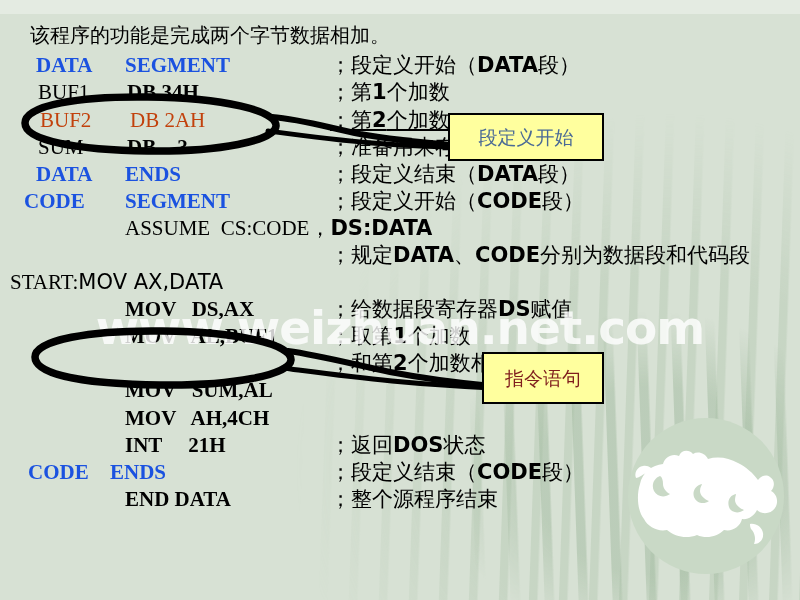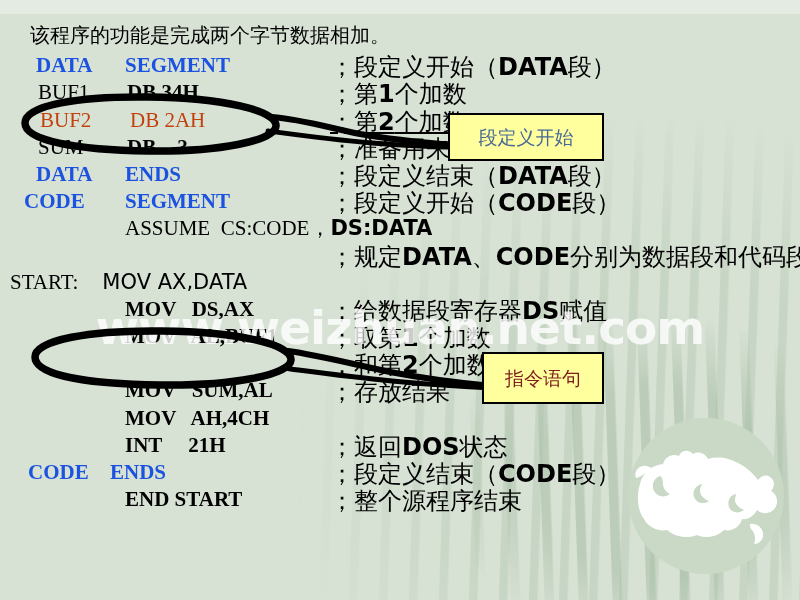--- a/index.html
+++ b/index.html
@@ -103,21 +103,21 @@
     line-height: 1;
     color: #000000;
   }
   .mnem { font-weight: bold; }
   .blue { color: #1b52e0; font-weight: bold; }
   .red  { color: #c2410c; font-weight: normal; }
 
   .cmt {
     position: absolute;
     white-space: pre;
-    font-size: 24px;
+    font-size: 21px;
     line-height: 1;
     color: #000000;
     font-family: "DejaVu Sans", "Liberation Sans", sans-serif;
   }
   .cmt b { font-weight: bold; }
 
   .title-line {
     position: absolute;
     left: 30px; top: 22px;
     font-family: "DejaVu Sans", "Liberation Sans", sans-serif;
@@ -208,43 +208,42 @@
     <div class="cmt" style="left:330px; top:164px;"><span>；段定义结束（</span><b>DATA</b><span>段）</span></div>
 
     <div class="line blue" style="left:24px; top:191px;">CODE</div>
     <div class="line blue" style="left:125px; top:191px;">SEGMENT</div>
     <div class="cmt" style="left:330px; top:191px;"><span>；段定义开始（</span><b>CODE</b><span>段）</span></div>
 
     <div class="line" style="left:125px; top:218px;"><span>ASSUME  CS:CODE，</span><b class="plain-sans" style="font-weight:bold;">DS:DATA</b></div>
 
     <div class="cmt" style="left:330px; top:245px;"><span>；规定</span><b>DATA</b><span>、</span><b>CODE</b><span>分别为数据段和代码段</span></div>
 
-    <div class="line" style="left:10px; top:272px;"><span>START:</span><span class="plain-sans" style="margin-left:24px;">MOV AX,DATA</span></div>
+    <div class="line" style="left:10px; top:272px;"><span>START:</span><span class="plain-sans" style="margin-left:0;">MOV AX,DATA</span></div>
 
     <div class="line mnem" style="left:125px; top:299px;">MOV   DS,AX</div>
     <div class="cmt" style="left:330px; top:299px;"><span>；给数据段寄存器</span><b>DS</b><span>赋值</span></div>
 
     <div class="line mnem" style="left:125px; top:326px;">MOV   AL,BUF1</div>
     <div class="cmt" style="left:330px; top:326px;"><span>；取第</span><b>1</b><span>个加数</span></div>
 
     <div class="cmt" style="left:330px; top:353px;"><span>；和第</span><b>2</b><span>个加数相加</span></div>
 
     <div class="line mnem" style="left:125px; top:380px;">MOV   SUM,AL</div>
-    <div class="cmt" style="left:330px; top:380px;">；存放结果</div>
 
     <div class="line mnem" style="left:125px; top:408px;">MOV   AH,4CH</div>
 
     <div class="line mnem" style="left:125px; top:435px;">INT     21H</div>
     <div class="cmt" style="left:330px; top:435px;"><span>；返回</span><b>DOS</b><span>状态</span></div>
 
     <div class="line blue" style="left:28px; top:462px;">CODE</div>
     <div class="line blue" style="left:110px; top:462px;">ENDS</div>
     <div class="cmt" style="left:330px; top:462px;"><span>；段定义结束（</span><b>CODE</b><span>段）</span></div>
 
-    <div class="line mnem" style="left:125px; top:489px;">END START</div>
+    <div class="line mnem" style="left:125px; top:489px;">END DATA</div>
     <div class="cmt" style="left:330px; top:489px;">；整个源程序结束</div>
   </div>
 
   <div class="watermark">www.weizhuan.net.com</div>
 
   <svg class="ink" style="left:0; top:0; width:800px; height:600px;" viewBox="0 0 800 600">
 
     <path d="M25,123 C25,105 80,96 148,97 C222,98 277,110 276,126
              C275,141 218,152 148,151 C78,150 25,141 25,123 Z" fill="none" stroke="#000000" stroke-width="7.5" stroke-linecap="round"></path>
 

